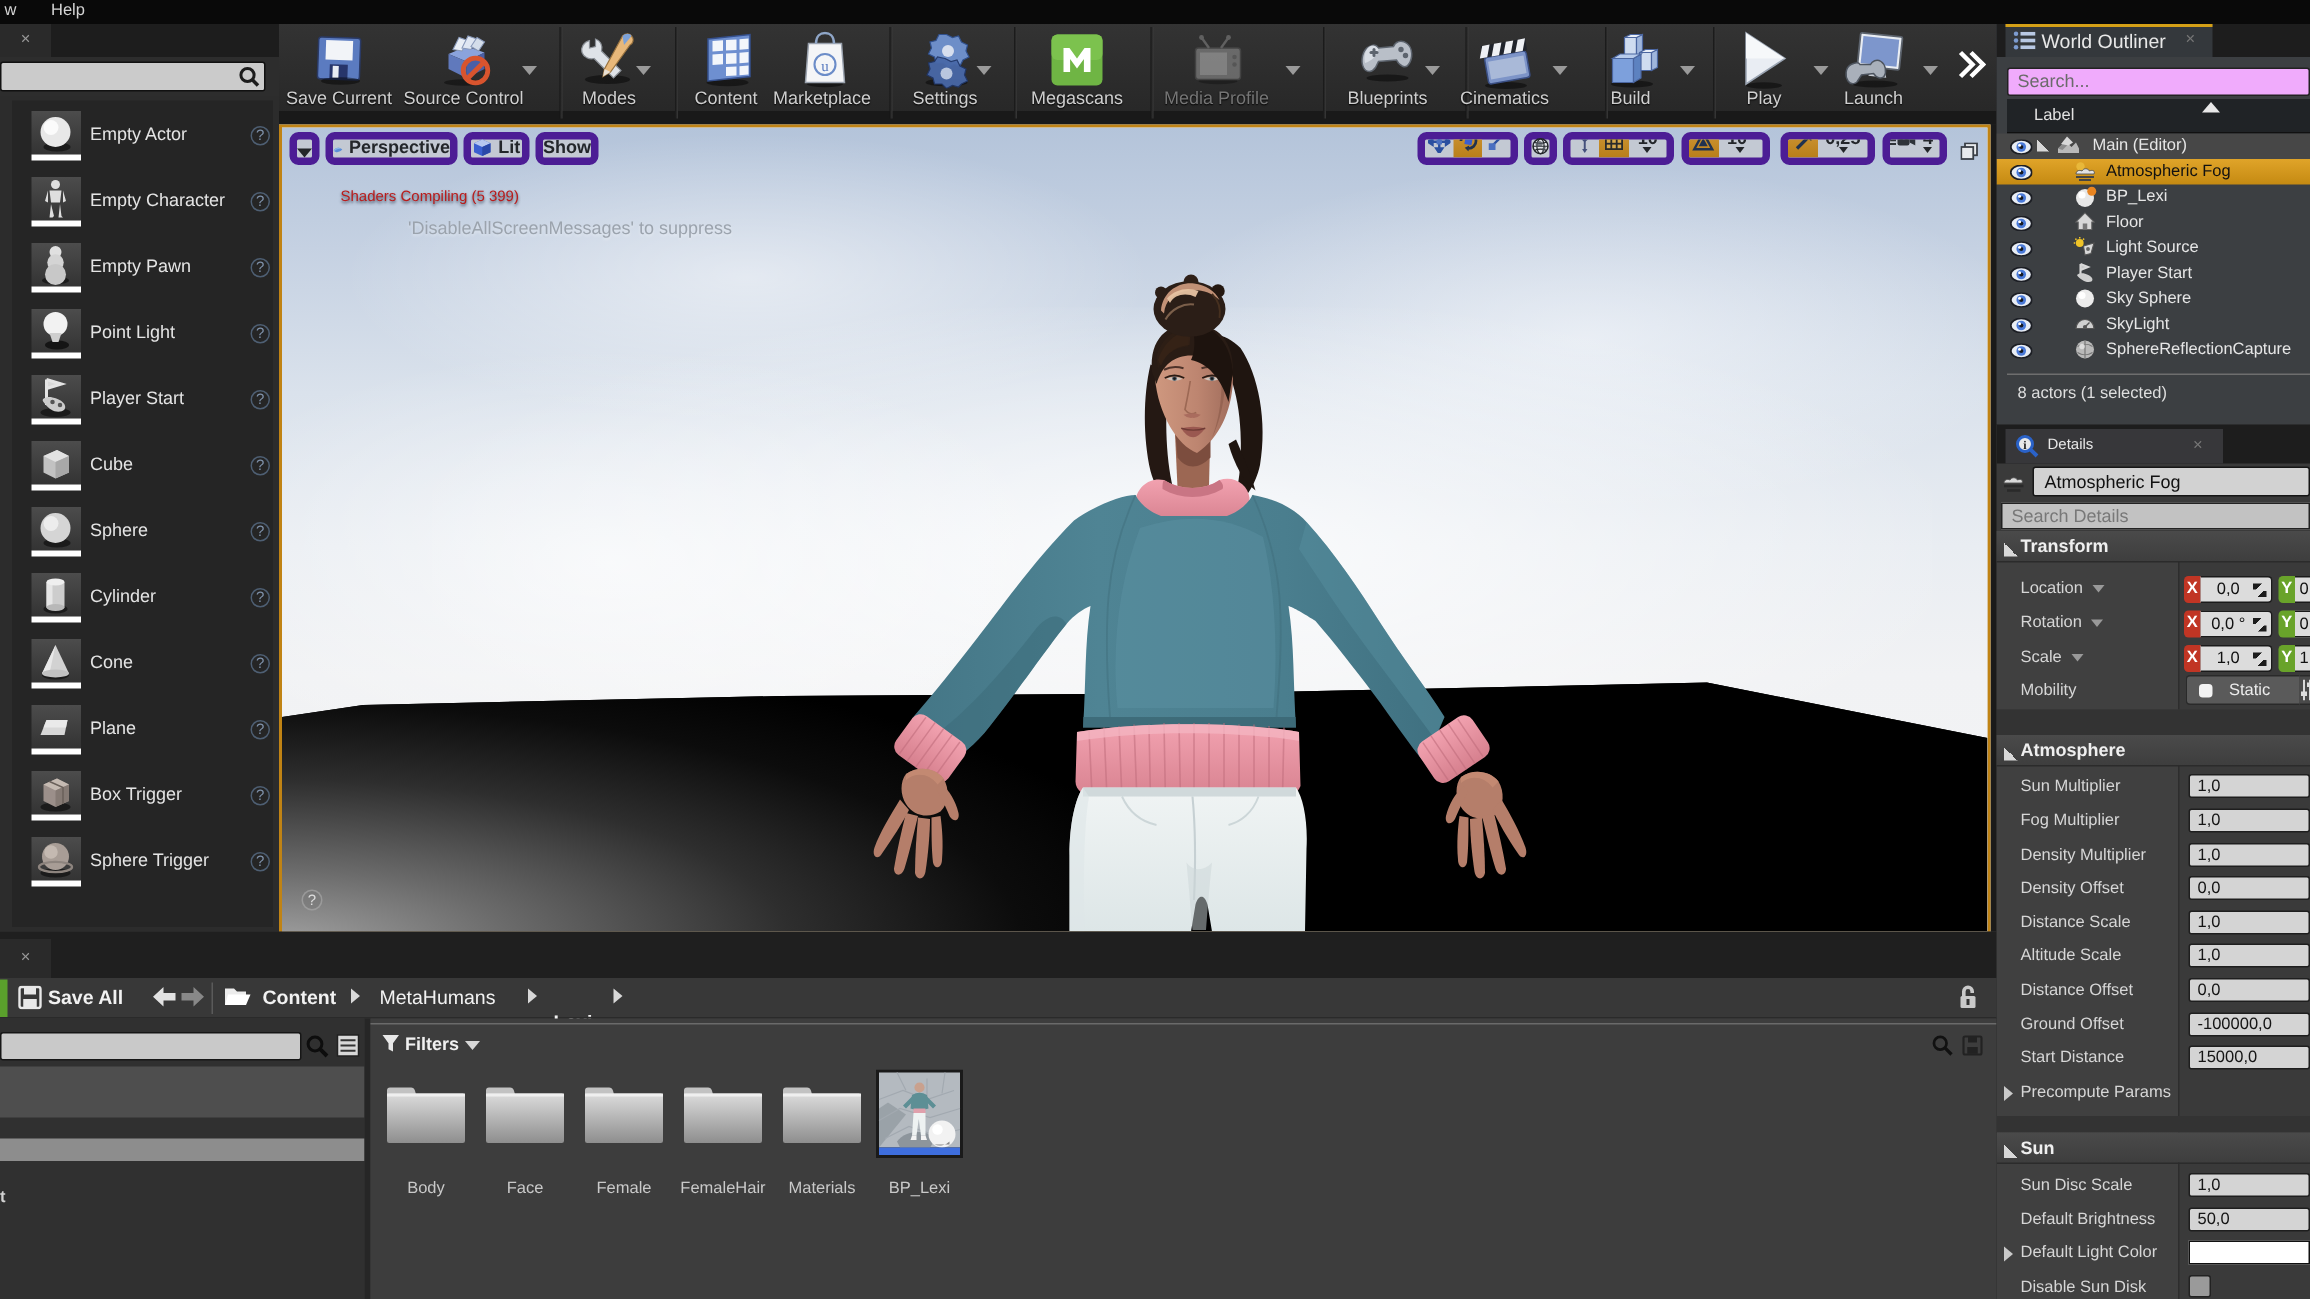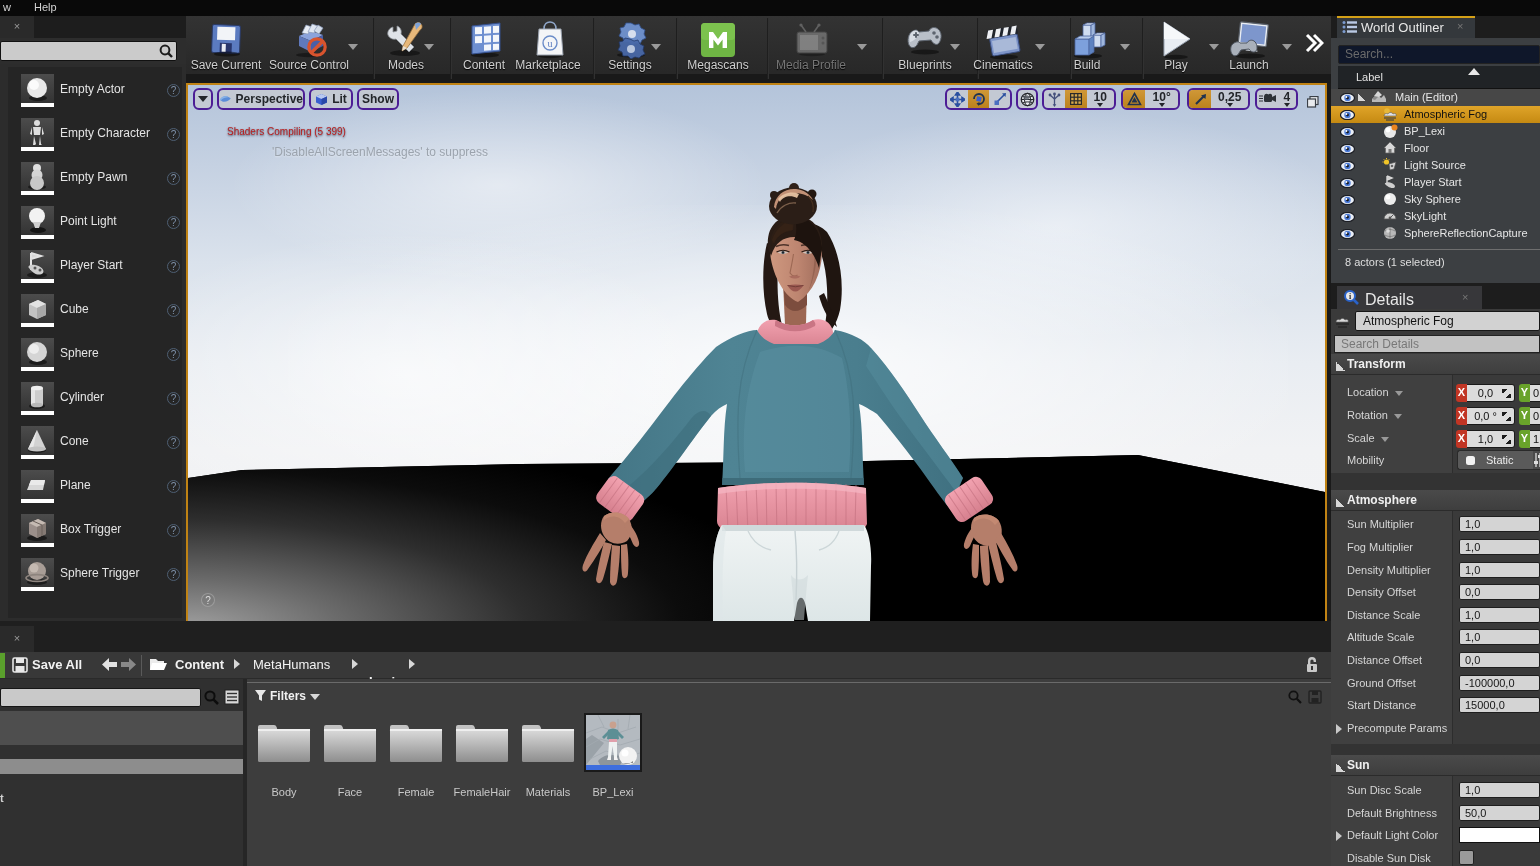--- a/index.html
+++ b/index.html
@@ -2,21 +2,21 @@
 <html><head><meta charset="utf-8">
 <style>
 *{margin:0;padding:0;box-sizing:border-box}
 html,body{width:1540px;height:866px;overflow:hidden;background:#1a1a1a;font-family:"Liberation Sans",sans-serif}
 .ab{position:absolute}
 #root{position:absolute;top:0;left:0;width:1540px;height:866px;background:#1a1a1a}
 .tbi{position:absolute;top:16px;height:67px;text-align:center}
 .tbl{position:absolute;left:50%;transform:translateX(-50%);top:42px;font-size:12px;color:#cfcfcf;white-space:nowrap;text-shadow:0 1px 1px #000}
 .tsep{position:absolute;top:18px;height:61px;width:2px;background:linear-gradient(90deg,#151515,#3a3a3a)}
 .car{position:absolute;width:0;height:0;border-left:5px solid transparent;border-right:5px solid transparent;border-top:6px solid #9a9a9a}
-.vbtn{position:absolute;background:rgba(197,202,210,.88);border:2px solid #4c1d95;border-radius:6px;color:#23262a;font-weight:bold;font-size:12px;display:flex;align-items:center;justify-content:center;gap:4px}
+.vbtn{position:absolute;background:rgba(197,202,210,.88);border:5px solid #4c1d95;border-radius:6px;color:#23262a;font-weight:bold;font-size:12px;display:flex;align-items:flex-end;justify-content:center;gap:4px}
 .prow{position:absolute;left:8px;width:172px;height:44px}
 .picon{position:absolute;left:5px;top:5px;width:33px;height:33px;background:linear-gradient(#4c4c4c,#333);border-bottom:4px solid #fff}
 .plab{position:absolute;left:44px;top:13px;font-size:12px;color:#e4e4e4}
 .pq{position:absolute;right:8px;top:15px;width:13px;height:13px;border:1px solid #4e5f73;border-radius:50%;color:#7e90a8;font-size:10px;line-height:12px;text-align:center}
 .orow{position:absolute;left:0;width:209px;height:17px;font-size:11px;color:#e6e6e6;white-space:nowrap}
 .drl{position:absolute;left:16px;font-size:11px;color:#d6d6d6;white-space:nowrap}
 .dbox{position:absolute;left:128px;width:81px;height:16px;background:#d4d4d4;border-radius:2px;font-size:11px;color:#151515;padding:1px 0 0 5px;border:1px solid #1e1e1e}
 .flab{position:absolute;top:107px;width:80px;text-align:center;font-size:11px;color:#c9c9c9}
 .sechd{position:absolute;left:0;width:209px;height:21px;background:linear-gradient(#4a4a4a,#3e3e3e);color:#efefef;font-weight:bold;font-size:12px;padding:3px 0 0 16px;border-bottom:1px solid #2b2b2b}
 .exp{position:absolute;left:5px;top:6px;width:9px;height:9px;background:linear-gradient(45deg,#d8d8d8 50%,transparent 50%)}
@@ -677,21 +677,21 @@
           <circle cx="2" cy="2.5" r="1.5"></circle>
           <circle cx="2" cy="7" r="1.5"></circle>
           <circle cx="2" cy="11.5" r="1.5"></circle>
           <rect x="5" y="1.3" width="10" height="2.4" fill="#b9c9e4"></rect>
           <rect x="5" y="5.8" width="10" height="2.4" fill="#b9c9e4"></rect>
           <rect x="5" y="10.3" width="10" height="2.4" fill="#b9c9e4"></rect>
         </g>
       </svg>
   <span class="ab" style="left:30px;top:4px;font-size:13px;color:#e8e8e8">World Outliner</span>
   <span class="ab" style="left:126px;top:4px;font-size:11px;color:#777">×</span>
-  <div class="ab" style="left:7px;top:29px;width:202px;height:19px;background:#0f172a;border:1px solid #222;border-radius:2px;font-size:12px;color:#6b6b6b;padding:1px 0 0 6px">Search...</div>
+  <div class="ab" style="left:7px;top:29px;width:202px;height:19px;background:#f0abfc;border:1px solid #222;border-radius:2px;font-size:12px;color:#6b6b6b;padding:1px 0 0 6px">Search...</div>
   <div class="ab" style="left:7px;top:50px;width:202px;height:23px;background:#202326;border-bottom:1px solid #111">
     <span style="position:absolute;left:18px;top:5px;font-size:11px;color:#e2e2e2">Label</span>
     <span style="position:absolute;left:130px;top:2px;width:0;height:0;border-left:6px solid transparent;border-right:6px solid transparent;border-bottom:7px solid #e8e8e8"></span>
   </div>
   <div id="orows" class="ab" style="left:0;top:73px;width:209px">
     <div class="orow" style="top:0;background:#474747">
           <svg style="position:absolute;left:9px;top:4px" width="15" height="10" viewBox="0 0 15 10">
             <ellipse cx="7.5" cy="5" rx="7" ry="4.7" fill="#e8edf5" stroke="#1c1e24" stroke-width="1.2"></ellipse>
             <circle cx="7.5" cy="5" r="3.2" fill="#4a7ad8"></circle>
             <circle cx="7.5" cy="5" r="1.4" fill="#15181f"></circle>
@@ -826,21 +826,21 @@
   <div class="ab" style="left:14px;top:240px;font-size:11px;color:#dfdfdf">8 actors (1 selected)</div>
 </div>
 <div class="ab" style="left:1331px;top:283px;width:209px;height:583px;background:#3a3a3a;overflow:hidden" id="details">
   <div class="ab" style="left:0;top:0;width:209px;height:26px;background:#1d1d1d"></div>
   <div class="ab" style="left:6px;top:3px;width:145px;height:23px;background:#37373a"></div>
   <svg class="ab" style="left:12px;top:6px" width="17" height="17" viewBox="0 0 17 17">
         <circle cx="7" cy="7" r="5" fill="#e8e8e8" stroke="#2a62c8" stroke-width="2"></circle>
         <line x1="10.5" y1="10.5" x2="15" y2="15" stroke="#2a62c8" stroke-width="2.6"></line>
         <text x="7" y="10" font-size="8" font-weight="bold" fill="#222" text-anchor="middle" font-family="Liberation Serif">i</text>
       </svg>
-  <span class="ab" style="left:34px;top:8px;font-size:16px;color:#e8e8e8">Details</span>
+  <span class="ab" style="left:34px;top:8px;font-size:10px;color:#e8e8e8">Details</span>
   <span class="ab" style="left:131px;top:8px;font-size:11px;color:#777">×</span>
   <svg class="ab" style="left:3px;top:31px" width="18" height="16" viewBox="0 0 18 16">
         <path d="M2 8 C2 6 4 5 6 6 C7 4 10 4 11 6 C13 5 15 6 14 8 Z" fill="#dadada" stroke="#555" stroke-width=".6"></path>
         <line x1="2" y1="10" x2="15" y2="10" stroke="#2a2a2a" stroke-width="1.6"></line>
         <line x1="4" y1="13" x2="13" y2="13" stroke="#2a2a2a" stroke-width="1.6"></line>
       </svg>
   <div class="ab" style="left:24px;top:28px;width:185px;height:20px;background:#d2d2d2;border:1px solid #161616;border-radius:2px;font-size:12px;color:#111;padding:2px 0 0 7px">Atmospheric Fog</div>
   <div class="ab" style="left:3px;top:52px;width:206px;height:18px;background:#c2c2c2;border:1px solid #222;font-size:12px;color:#787878;padding:1px 0 0 6px">Search Details</div>
 
   <div class="ab" style="left:0;top:71px;width:122px;height:119px;background:#404040"></div>

